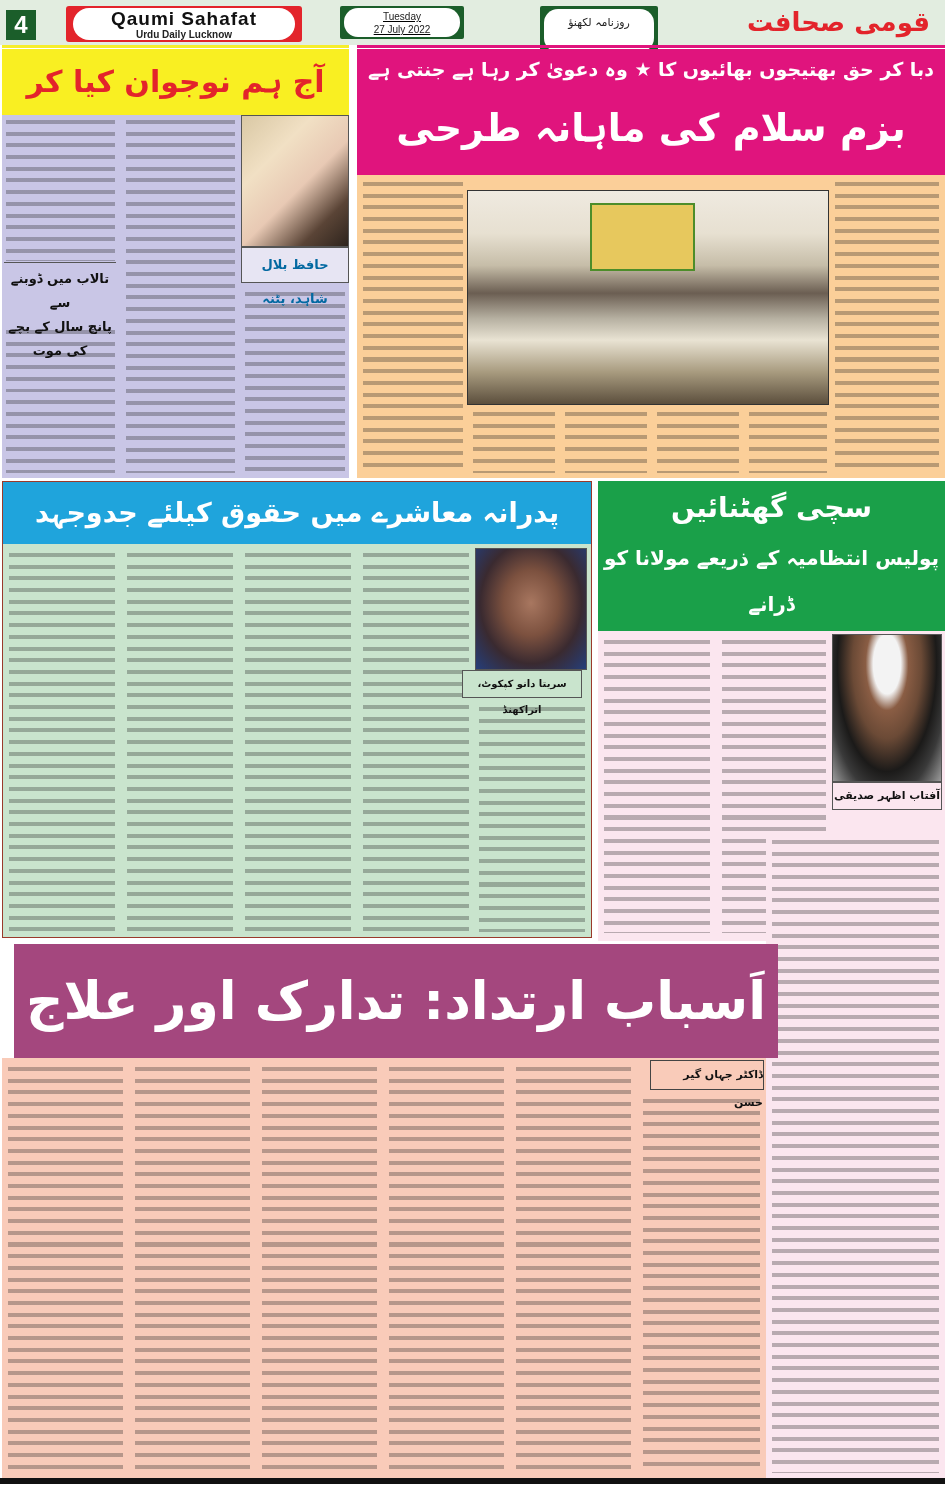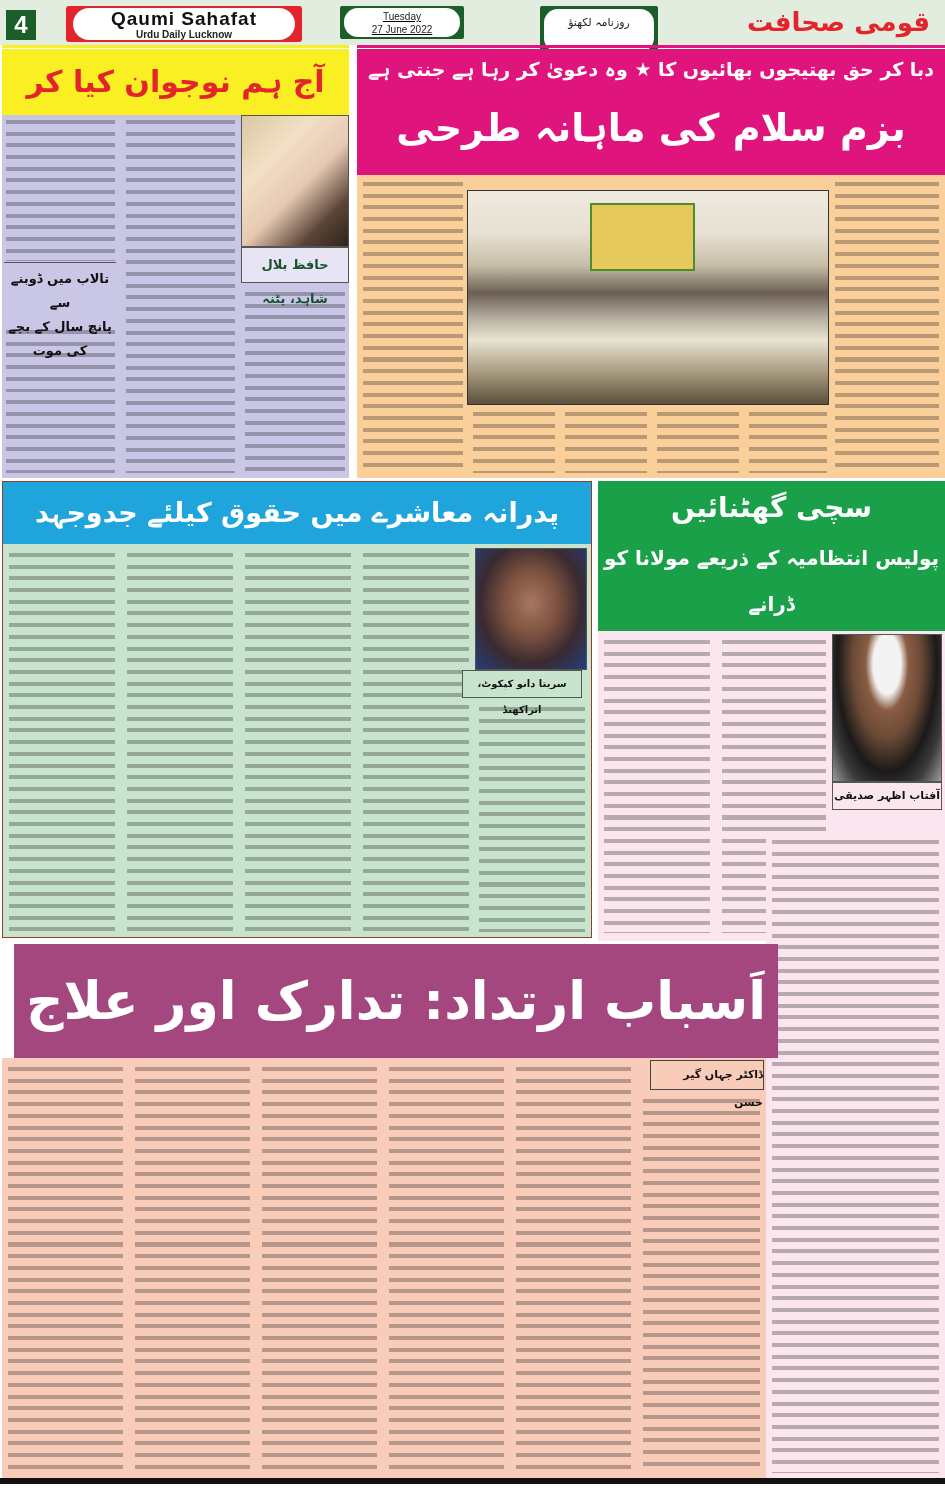--- a/index.html
+++ b/index.html
@@ -23,21 +23,21 @@
   .rule-pink { left: 357px; top: 45px; width: 588px; height: 3px; background: #e0147d; }
 
   
   .col { position: absolute; direction: rtl; text-align: justify; font-size: 8.5px; line-height: 11.7px; color: #1a1a1a; overflow: hidden; padding: 2px 3px; }
   .lines { position: absolute; inset: 2px 4px; background: repeating-linear-gradient(to bottom, transparent 0 3px, rgba(30,30,30,0.55) 3px 7px, transparent 7px 11.7px); opacity: 0.55; }
 
   
   .s1-head { left: 2px; top: 49px; width: 347px; height: 66px; background: #f9ef22; color: #e3242b; direction: rtl; text-align: center; font: bold 30px "DejaVu Sans", sans-serif; line-height: 66px; }
   .s1-body { left: 2px; top: 115px; width: 347px; height: 363px; background: #c9c6e6; }
   .s1-photo { left: 241px; top: 115px; width: 108px; height: 132px; background: linear-gradient(135deg,#d9c8a4 0%,#f1e0c4 30%,#e8c9b4 55%,#5a4436 80%,#2e241d 100%); border: 1px solid #555; }
-  .s1-caption { left: 241px; top: 247px; width: 108px; height: 36px; background: #e7e5f3; border: 1px solid #555; text-align: center; direction: rtl; font: bold 13px "DejaVu Sans", sans-serif; line-height: 34px; color: #14532d; }
+  .s1-caption { left: 241px; top: 247px; width: 108px; height: 36px; background: #e7e5f3; border: 1px solid #555; text-align: center; direction: rtl; font: bold 13px "DejaVu Sans", sans-serif; line-height: 34px; color: #0369a1; }
   .s1-sub { left: 4px; top: 262px; width: 112px; height: 62px; border-top: 1px solid #555; text-align: center; direction: rtl; font: bold 13px "DejaVu Sans", sans-serif; line-height: 24px; color: #111; padding-top: 4px; }
 
   
   .s2-head { left: 357px; top: 49px; width: 588px; height: 126px; background: #e0147d; color: #fff; direction: rtl; text-align: center; }
   .s2-kicker { display: block; font: bold 19px "DejaVu Sans", sans-serif; line-height: 40px; }
   .s2-title { display: block; font: bold 38px "DejaVu Sans", sans-serif; line-height: 78px; }
   .s2-body { left: 357px; top: 175px; width: 588px; height: 303px; background: #fbcf99; }
   .s2-photo { left: 467px; top: 190px; width: 362px; height: 215px; border: 1px solid #333;
      background: linear-gradient(180deg,#efeae0 0%,#e7e0d1 20%,#c6bda8 35%,#6b5e52 48%,#b7b1a2 60%,#e9e3d3 70%,#a89b7f 85%,#5c4f3d 100%); }
   .s2-banner { left: 590px; top: 203px; width: 105px; height: 68px; background: #e7c85d; border: 2px solid #4d8d2a; }
@@ -71,21 +71,21 @@
 <div class="abs page-num">4</div>
 <div class="abs brand-box">
   <div class="brand-inner">
     <span class="brand-title">Qaumi Sahafat</span>
     <span class="brand-sub">Urdu Daily Lucknow</span>
   </div>
 </div>
 <div class="abs date-box">
   <div class="date-inner">
     <span>Tuesday</span>
-    <span>27  June 2022</span>
+    <span>27  July 2022</span>
   </div>
 </div>
 <div class="abs urdu-box">
   <div class="urdu-inner">روزنامہ لکھنؤ</div>
 </div>
 <div class="abs urdu-logo">قومی صحافت</div>
 <div class="abs rule-yellow"></div>
 <div class="abs rule-pink"></div>
 
 <div class="abs s1-head">آج ہم نوجوان کیا کر رہے ہیں</div>

